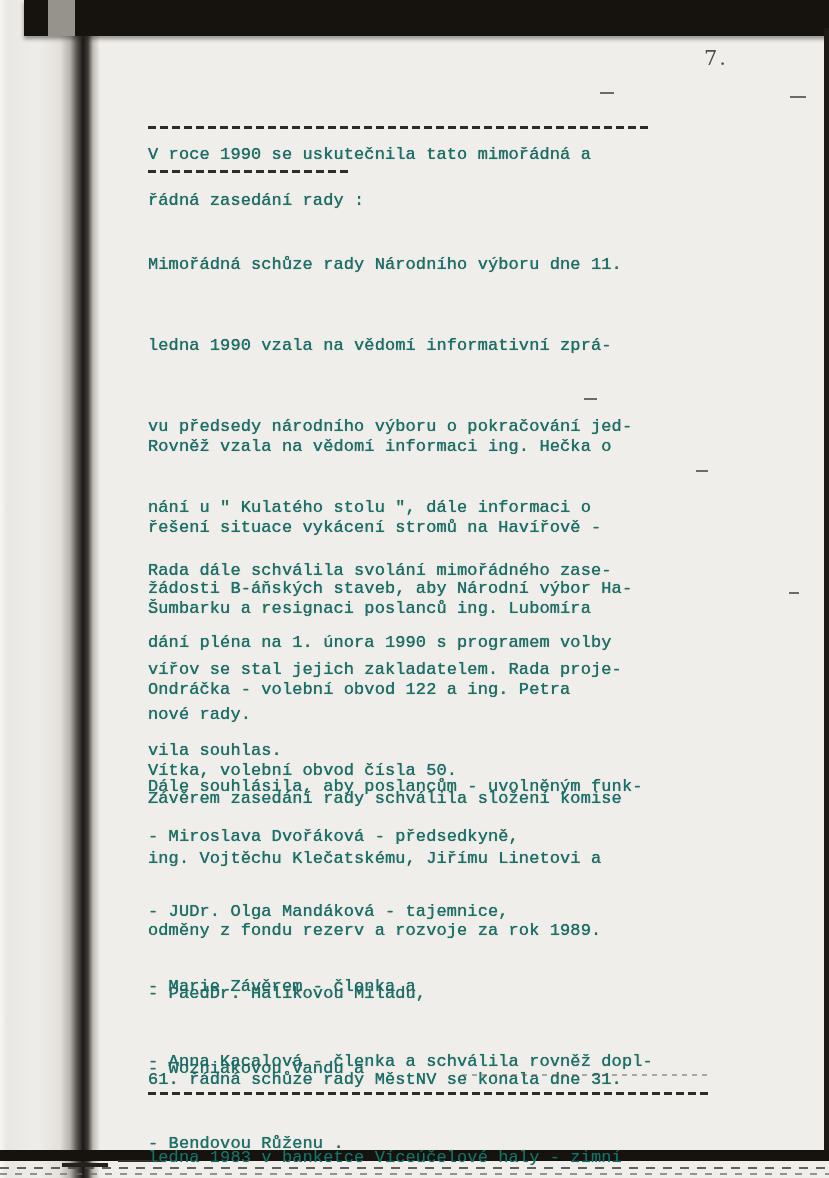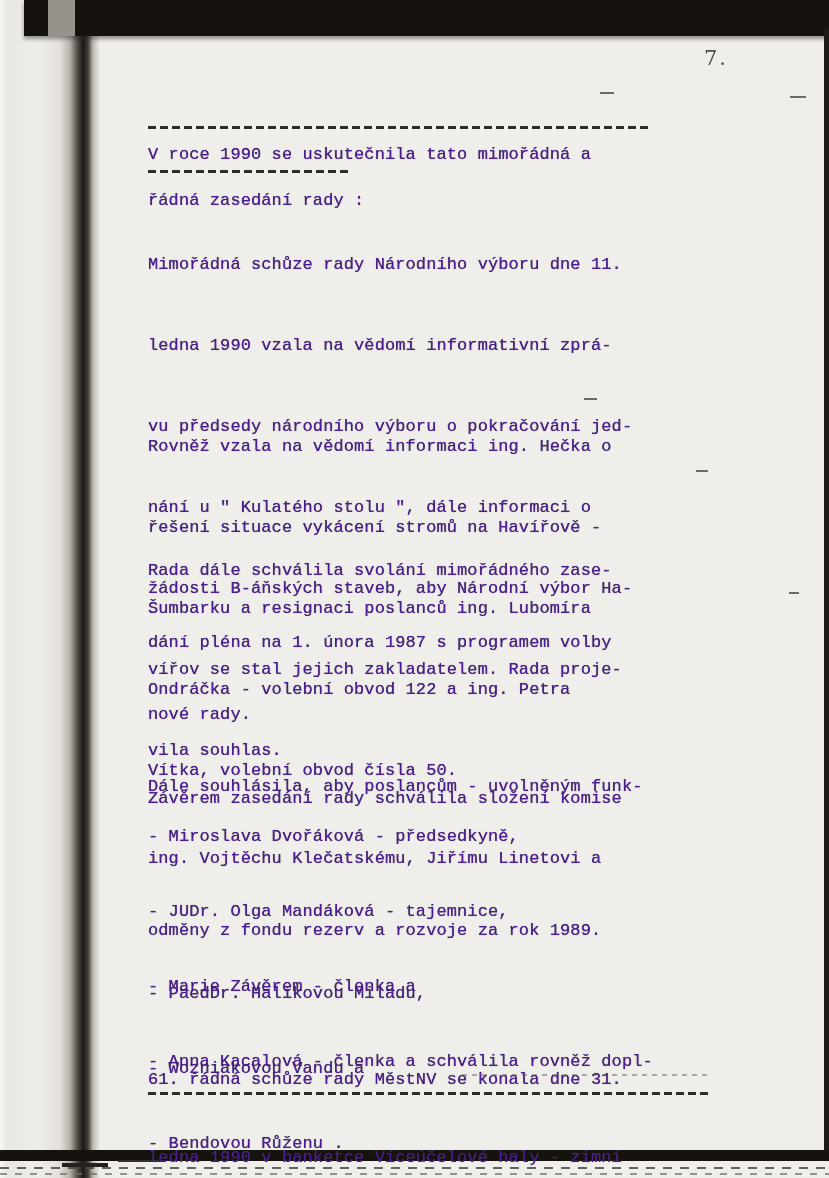--- a/index.html
+++ b/index.html
@@ -25,21 +25,21 @@
   .noise-b{position:absolute;left:0;top:1173px;width:829px;height:2px;
     background:repeating-linear-gradient(90deg,#6f6c66 0 7px,transparent 7px 15px);opacity:.7;}
   .noise-c{position:absolute;left:62px;top:1163px;width:46px;height:4px;background:#23211d;}
   .noise-d{position:absolute;left:118px;top:1160px;width:46px;height:2px;background:#33302b;}
 
   .page-number{
     position:absolute;left:704px;top:46px;
     font-family:"DejaVu Serif",serif;font-size:21px;color:#504e4a;letter-spacing:2px;
   }
   .txt{
-    position:absolute;left:148px;color:#4c1d95;font-size:17px;
+    position:absolute;left:148px;color:#0f766e;font-size:17px;
     letter-spacing:.1px;white-space:pre;
     text-shadow:0 0 .7px rgba(46,44,40,.9);
   }
   .dashes{
     position:absolute;left:148px;height:3px;
     background:repeating-linear-gradient(90deg,#2e2c28 0 8px,transparent 8px 12px);
   }
   .dashes.faint{
     height:2px;opacity:.45;
     background:repeating-linear-gradient(90deg,#54514c 0 5px,transparent 5px 10px);
@@ -86,21 +86,21 @@
     <div>Rovněž vzala na vědomí informaci ing. Hečka o</div>
     <div>řešení situace vykácení stromů na Havířově -</div>
     <div>Šumbarku a resignaci poslanců ing. Lubomíra</div>
     <div>Ondráčka - volební obvod 122 a ing. Petra</div>
     <div>Vítka, volební obvod čísla 50.</div>
   </div>
   <div class="mark" style="left:584px;top:398px;width:13px"></div>
 
   <div class="txt" style="top:511px;line-height:24px">
     <div>Rada dále schválila svolání mimořádného zase-</div>
-    <div>dání pléna na 1. února 1987 s programem volby</div>
+    <div>dání pléna na 1. února 1990 s programem volby</div>
     <div>nové rady.</div>
     <div>Dále souhlásila, aby poslancům - uvolněným funk-</div>
     <div>ing. Vojtěchu Klečatskému, Jiřímu Linetovi a</div>
     <div>odměny z fondu rezerv a rozvoje za rok 1989.</div>
   </div>
 
   <div class="txt" style="top:734px;line-height:26px">
     <div>Závěrem zasedání rady schválila složení komise</div>
   </div>
 
@@ -113,21 +113,21 @@
   </div>
 
   <div class="txt" style="top:931px;line-height:25px">
     <div>- PaedDr. Halíkovou Miladu,</div>
     <div>- Wozniakovou Vandu a</div>
     <div>- Bendovou Růženu .</div>
   </div>
 
   <div class="txt" style="top:1015px;line-height:26px">
     <div>61. řádná schůze rady MěstNV se konala dne 31.</div>
-    <div>ledna 1990 v banketce Víceúčelové haly - zimní</div>
+    <div>ledna 1983 v banketce Víceúčelové haly - zimní</div>
     
   </div>
   <div class="dashes faint" style="left:462px;top:1074px;width:246px"></div>
   <div class="dashes" style="top:1092px;width:563px"></div>
 
   <div class="mark" style="left:600px;top:92px;width:14px"></div>
   <div class="mark" style="left:790px;top:96px;width:16px"></div>
   <div class="mark" style="left:696px;top:470px;width:12px"></div>
   <div class="mark" style="left:789px;top:592px;width:10px"></div>
 </div>

